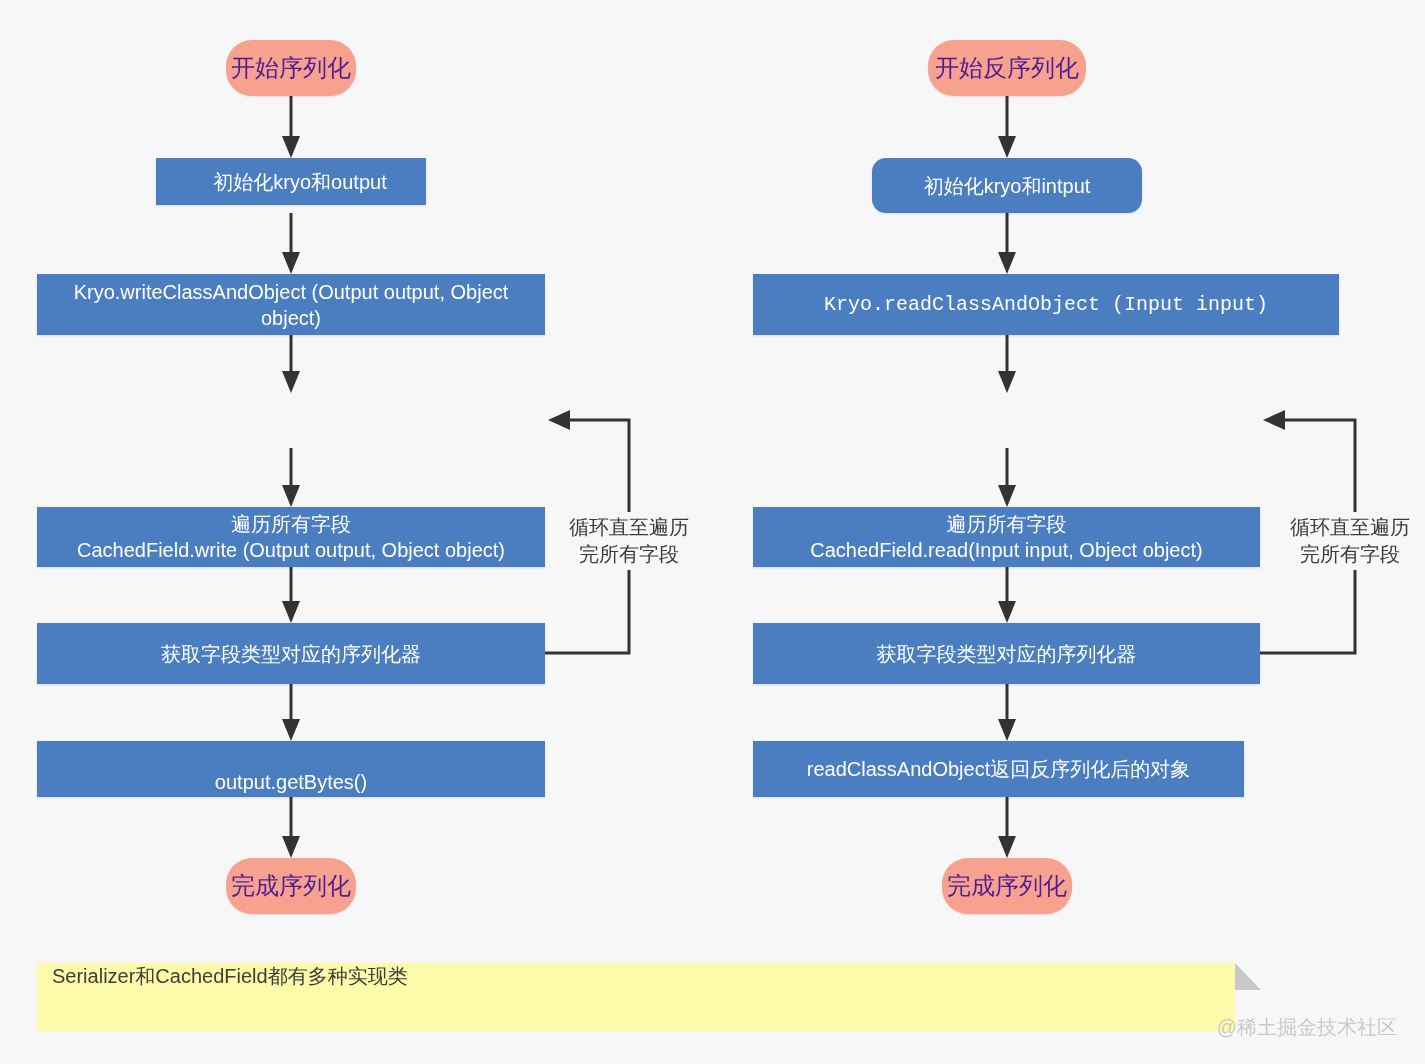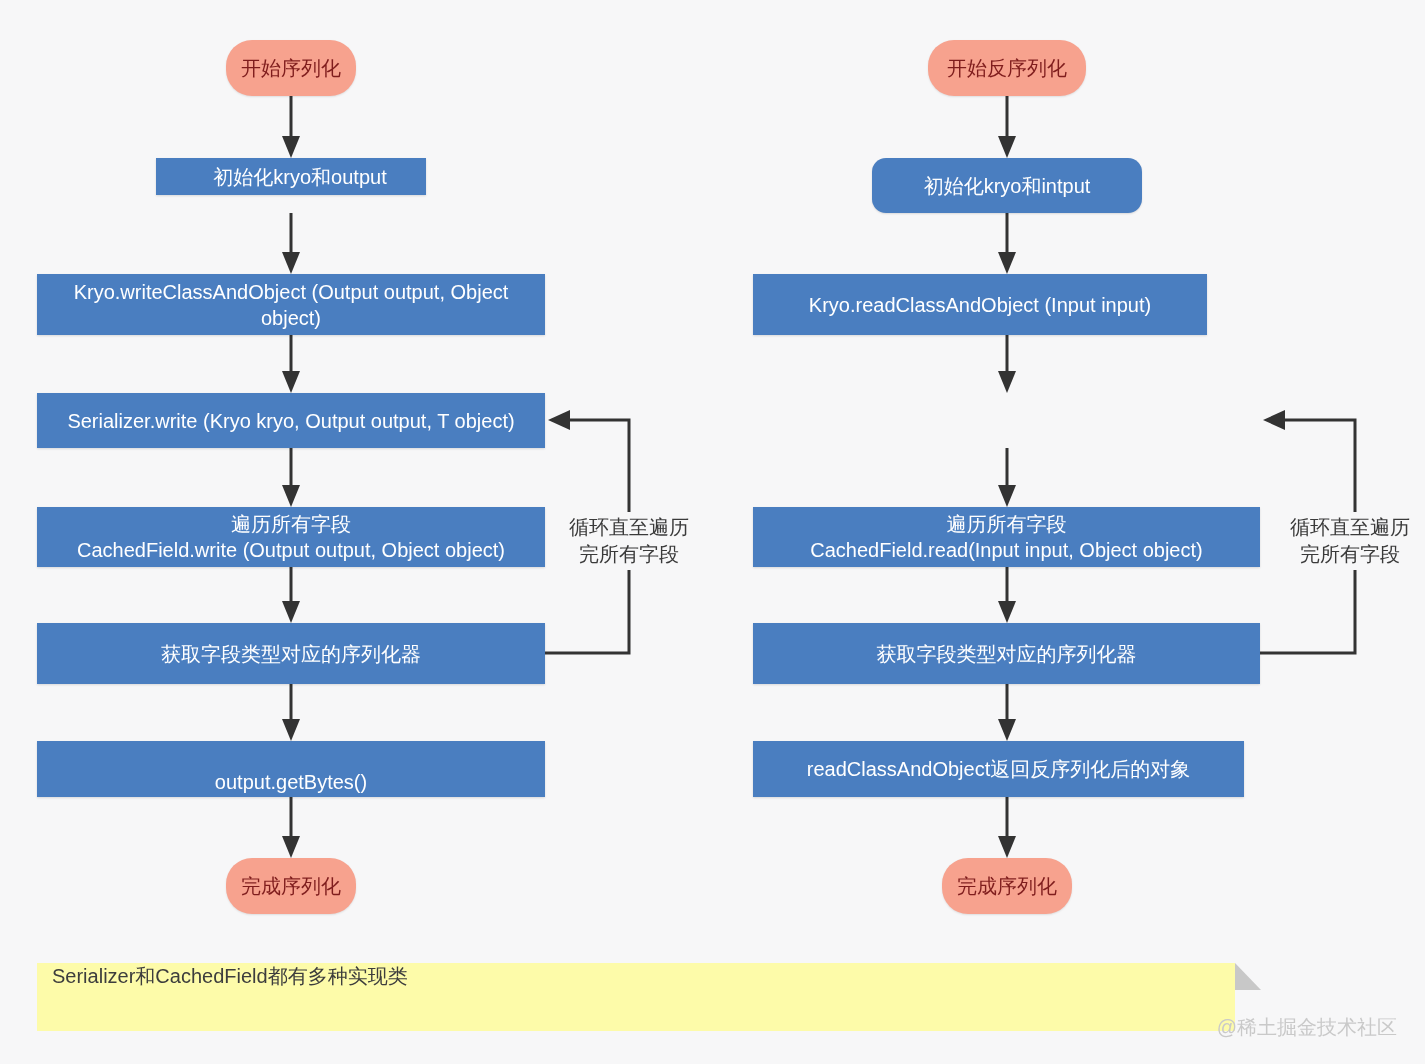--- a/index.html
+++ b/index.html
@@ -26,22 +26,22 @@
   .box{
     background:#4a7ec0;
     color:#ffffff;
     font-size:20px;
     line-height:26px;
     box-shadow:0 1px 2px rgba(0,0,0,0.12);
     padding:2px 10px;
   }
   .pill{
     background:#f7a28e;
-    color:#7f1d1d;
-    font-size:20px;
+    color:#4c1d95;
+    font-size:24px;
     border-radius:26px;
     box-shadow:0 1px 2px rgba(0,0,0,0.10);
   }
   .loop-label{
     position:absolute;
     background:#f7f7f8;
     color:#3a3a3a;
     font-size:20px;
     line-height:27px;
     text-align:center;
@@ -123,31 +123,28 @@
       <polygon points="1263,420 1285,410 1285,430"></polygon>
 
       <polygon points="1235,963 1261,990 1235,990" fill="#c8c8c8"></polygon>
     </g>
   </svg>
 
   <div class="node pill" style="left:226px;top:40px;width:130px;height:56px;">
     <span>开始序列化</span>
   </div>
 
-  <div class="node box" style="left:156px;top:158px;width:270px;height:37px;padding-left:28px;">
+  <div class="node box" style="left:156px;top:158px;width:270px;height:47px;padding-left:28px;">
     <span>初始化kryo和output</span>
   </div>
 
   <div class="node box" style="left:37px;top:274px;width:508px;height:61px;">
     <span>Kryo.writeClassAndObject (Output output, Object object)</span>
   </div>
 
-  <div class="node box" style="left:37px;top:393px;width:508px;height:55px;">
-    <span>Serializer.write (Kryo kryo, Output output, T object)</span>
-  </div>
 
   <div class="node box line-block" style="left:37px;top:507px;width:508px;height:60px;">
     <span>遍历所有字段</span>
     <span>CachedField.write (Output output, Object object)</span>
   </div>
 
   <div class="node box" style="left:37px;top:623px;width:508px;height:61px;">
     <span>获取字段类型对应的序列化器</span>
   </div>
 
@@ -165,21 +162,21 @@
   </div>
 
   <div class="node pill" style="left:928px;top:40px;width:158px;height:56px;">
     <span>开始反序列化</span>
   </div>
 
   <div class="node box" style="left:872px;top:158px;width:270px;height:55px;border-radius:14px;">
     <span>初始化kryo和intput</span>
   </div>
 
-  <div class="node box" style="left:753px;top:274px;width:454px;height:61px;">
+  <div class="node box" style="left:753px;top:274px;width:586px;height:61px;font-family:Liberation Mono, monospace;">
     <span>Kryo.readClassAndObject (Input input)</span>
   </div>
 
 
   <div class="node box line-block" style="left:753px;top:507px;width:507px;height:60px;">
     <span>遍历所有字段</span>
     <span>CachedField.read(Input input, Object object)</span>
   </div>
 
   <div class="node box" style="left:753px;top:623px;width:507px;height:61px;">

